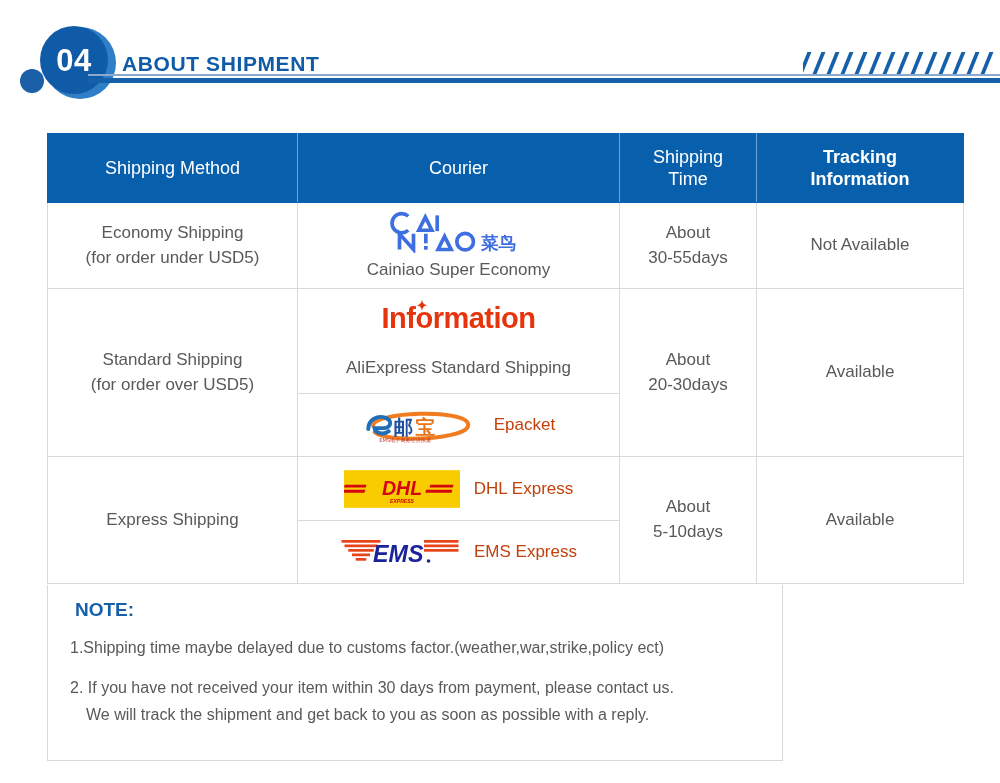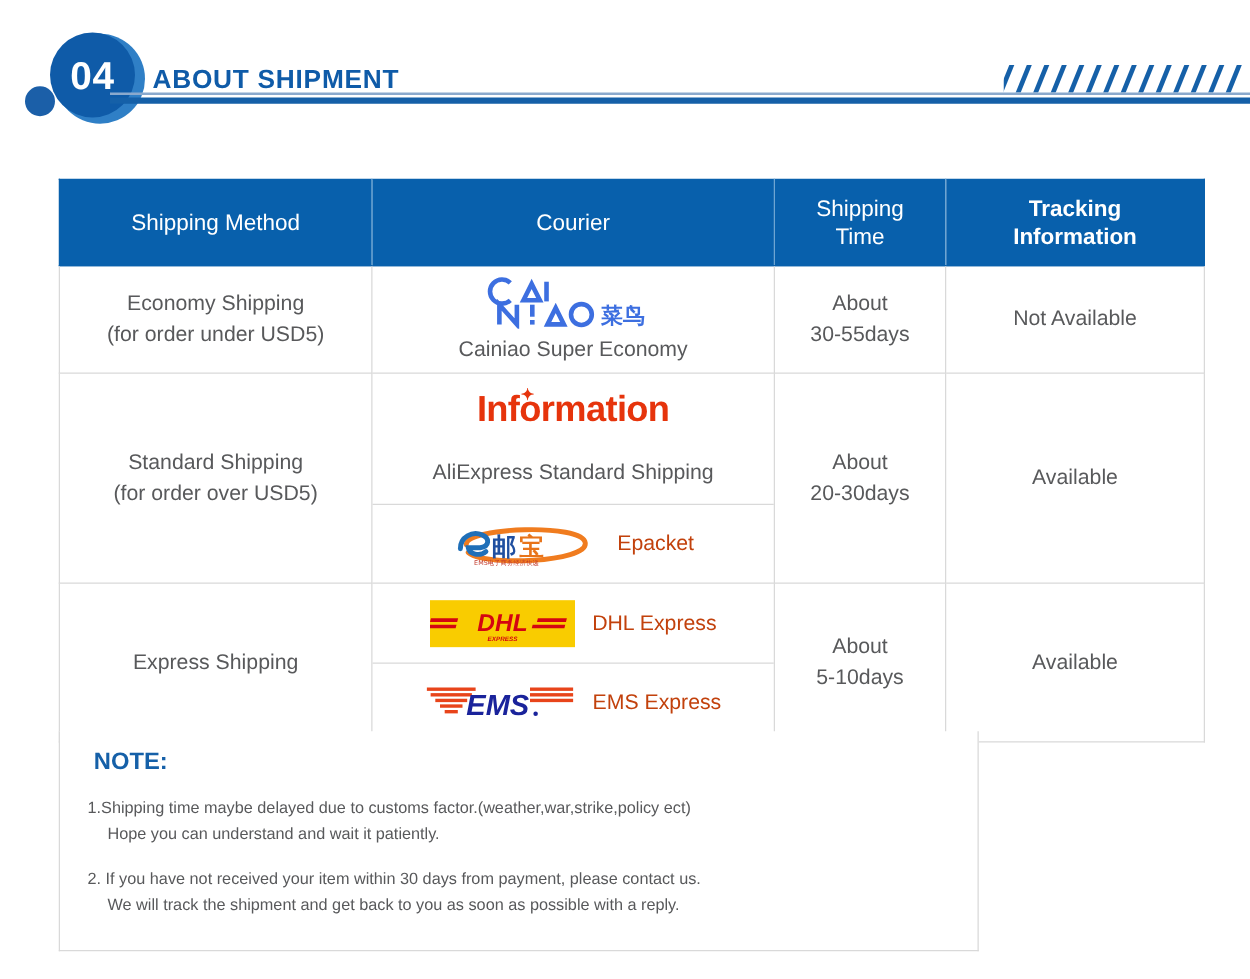--- a/index.html
+++ b/index.html
@@ -55,21 +55,21 @@
   }
   .stripes span {
     position: absolute; top: -4px;
     width: 4px; height: 30px;
     background: #1560a8;
     transform: skewX(-22deg);
   }
 
   
   .table {
-    position: absolute; left: 47px; top: 143px;
+    position: absolute; left: 47px; top: 133px;
     width: 916px;
     border-collapse: collapse;
     table-layout: fixed;
   }
   .table td, .table th {
     border: 1px solid #d9d9d9;
     padding: 0;
     vertical-align: middle;
     text-align: center;
   }
@@ -141,21 +141,21 @@
     width: 736px; height: 176px;
     border: 1px solid #d9d9d9; border-top: none;
     background: #ffffff;
     padding: 14px 20px 0 22px;
   }
   .note-title {
     font-size: 19px; font-weight: bold; color: #1560a8;
     margin: 0 0 14px 5px;
   }
   .note-p {
-    font-size: 13px; color: #58595b; line-height: 1.65;
+    font-size: 16px; color: #58595b; line-height: 1.65;
     margin: 0 0 14px 0;
   }
   .note-p .indent { display: block; padding-left: 16px; }
 </style>
 </head>
 <body>
 
 <div id="page">
 
   <div class="header">
@@ -344,21 +344,20 @@
         </td>
       </tr>
 
     </tbody>
   </table>
 
   <div class="note-box">
     <div class="note-title">NOTE:</div>
     <p class="note-p">
       <span>1.Shipping time maybe delayed due to customs factor.(weather,war,strike,policy ect)</span>
-      <span class="indent">Hope you can understand and wait it patiently.</span>
     </p>
     <p class="note-p">
       <span>2. If you have not received your item within 30 days from payment, please contact us.</span>
       <span class="indent">We will track the shipment and get back to you as soon as possible with a reply.</span>
     </p>
   </div>
 
 </div>
 
 </body></html>

